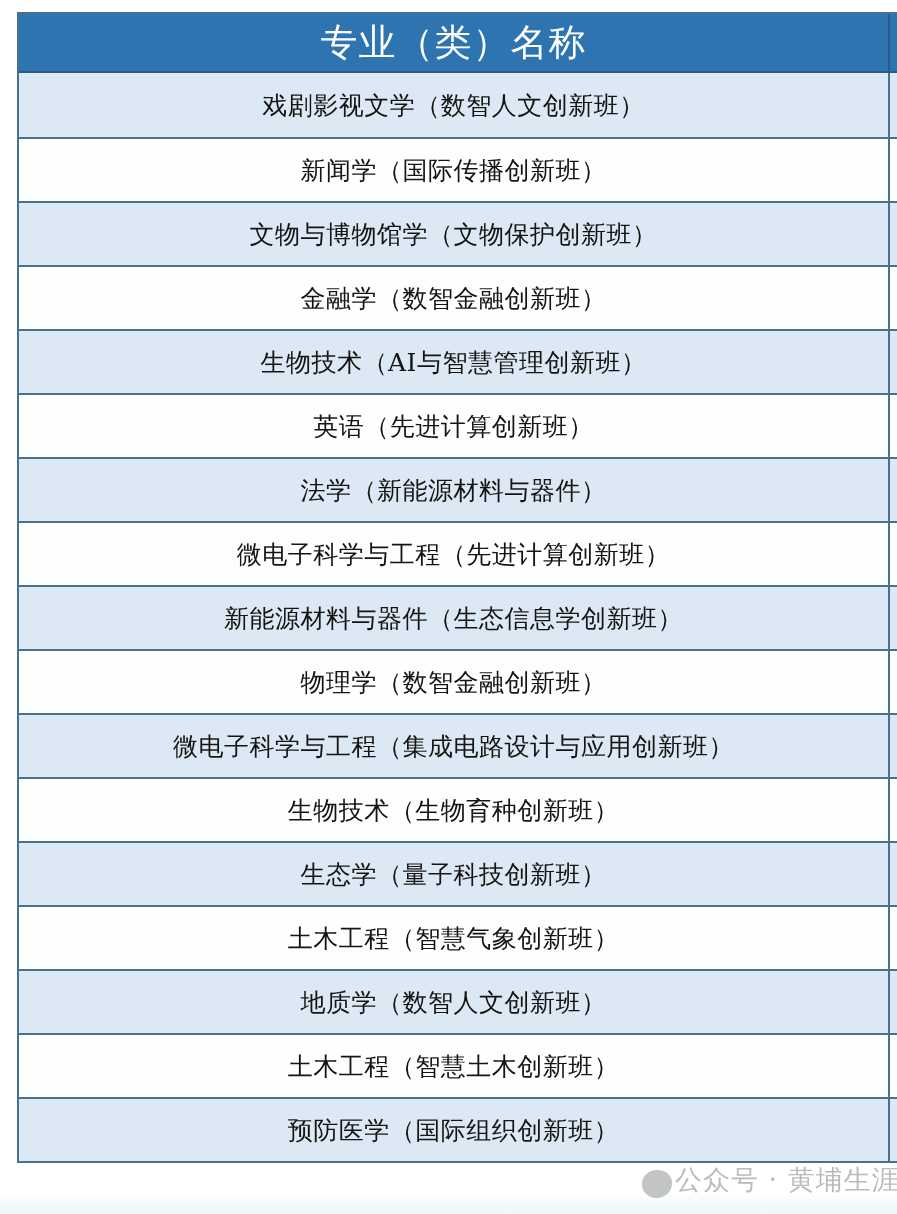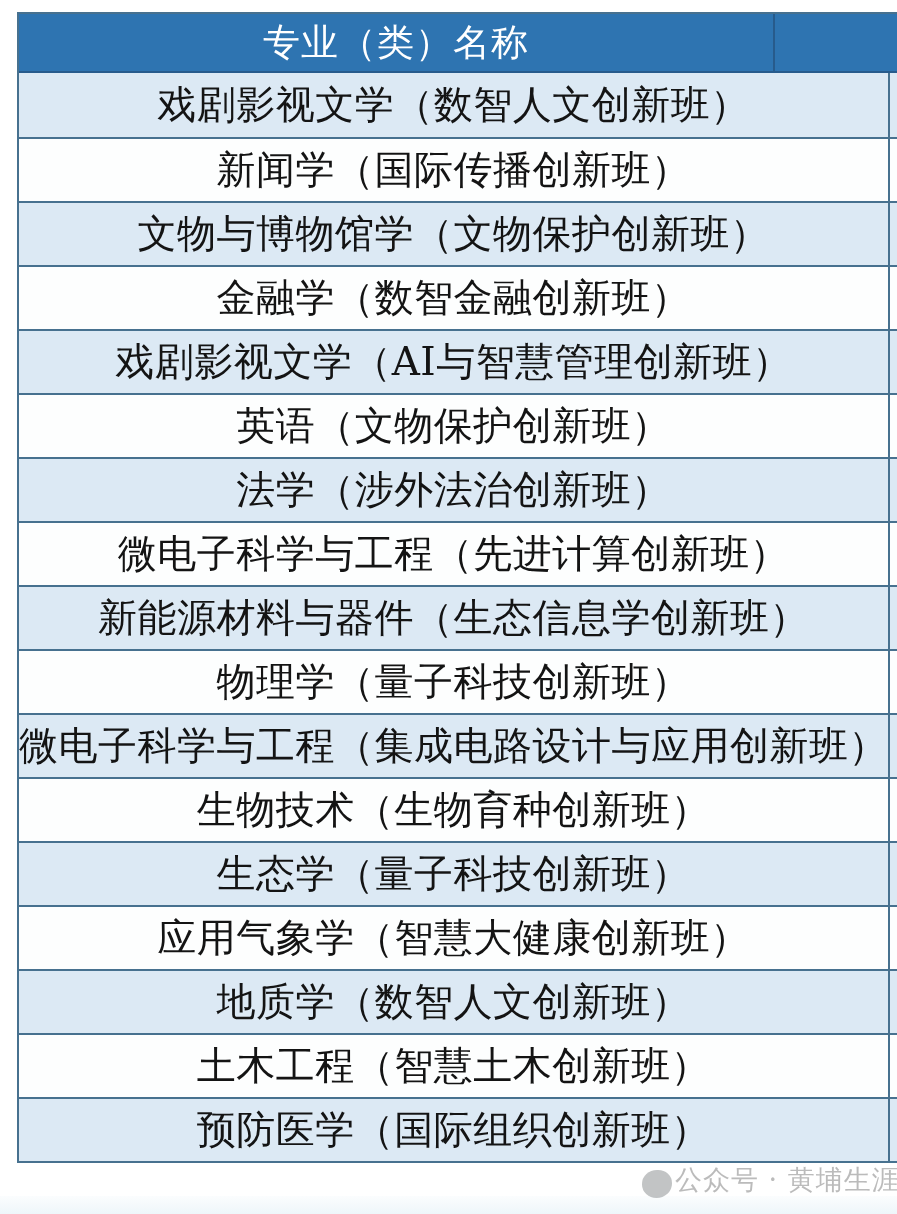--- a/index.html
+++ b/index.html
@@ -31,21 +31,21 @@
     width:895px;            
     border:2px solid var(--border);
   }
   .header-row{
     height:59px;
     background:var(--header-bg);
     border-bottom:2px solid var(--header-border);
     display:flex;
   }
   .header-row .cell-main{
-    width:754px;
+    width:869px;
     display:flex;align-items:center;justify-content:center;
     color:var(--header-text);
     font-size:37px;
     letter-spacing:1px;
     font-weight:500;
   }
   .header-row .cell-next{
     flex:1;
     border-left:2px solid var(--header-border);
     background:var(--header-bg);
@@ -54,21 +54,21 @@
     height:64px;
     background:var(--row-bg);
     display:flex;
   }
   .t-row + .t-row{border-top:2px solid var(--border);}
   .t-row.alt{background:var(--row-alt-bg);}
   .t-row .cell-main{
     width:869px;
     display:flex;align-items:center;justify-content:center;
     color:var(--row-text);
-    font-size:39px;
+    font-size:25px;
     letter-spacing:0.5px;
     white-space:nowrap;
   }
   .t-row .cell-next{
     flex:1;
     border-left:2px solid var(--border);
     background:inherit;
   }
   .watermark{
     position:absolute;
@@ -116,57 +116,57 @@
   </div>
       <div class="t-row alt">
     <div class="cell-main">文物与博物馆学（文物保护创新班）</div>
     <div class="cell-next"></div>
   </div>
       <div class="t-row">
     <div class="cell-main">金融学（数智金融创新班）</div>
     <div class="cell-next"></div>
   </div>
       <div class="t-row alt">
-    <div class="cell-main">戏剧影视文学（AI与智慧管理创新班）</div>
+    <div class="cell-main">生物技术（AI与智慧管理创新班）</div>
     <div class="cell-next"></div>
   </div>
       <div class="t-row">
-    <div class="cell-main">英语（文物保护创新班）</div>
+    <div class="cell-main">英语（先进计算创新班）</div>
     <div class="cell-next"></div>
   </div>
       <div class="t-row alt">
-    <div class="cell-main">法学（涉外法治创新班）</div>
+    <div class="cell-main">法学（新能源材料与器件）</div>
     <div class="cell-next"></div>
   </div>
       <div class="t-row">
     <div class="cell-main">微电子科学与工程（先进计算创新班）</div>
     <div class="cell-next"></div>
   </div>
       <div class="t-row alt">
     <div class="cell-main">新能源材料与器件（生态信息学创新班）</div>
     <div class="cell-next"></div>
   </div>
       <div class="t-row">
-    <div class="cell-main">物理学（量子科技创新班）</div>
+    <div class="cell-main">物理学（数智金融创新班）</div>
     <div class="cell-next"></div>
   </div>
       <div class="t-row alt">
     <div class="cell-main">微电子科学与工程（集成电路设计与应用创新班）</div>
     <div class="cell-next"></div>
   </div>
       <div class="t-row">
     <div class="cell-main">生物技术（生物育种创新班）</div>
     <div class="cell-next"></div>
   </div>
       <div class="t-row alt">
     <div class="cell-main">生态学（量子科技创新班）</div>
     <div class="cell-next"></div>
   </div>
       <div class="t-row">
-    <div class="cell-main">应用气象学（智慧大健康创新班）</div>
+    <div class="cell-main">土木工程（智慧气象创新班）</div>
     <div class="cell-next"></div>
   </div>
       <div class="t-row alt">
     <div class="cell-main">地质学（数智人文创新班）</div>
     <div class="cell-next"></div>
   </div>
       <div class="t-row">
     <div class="cell-main">土木工程（智慧土木创新班）</div>
     <div class="cell-next"></div>
   </div>

